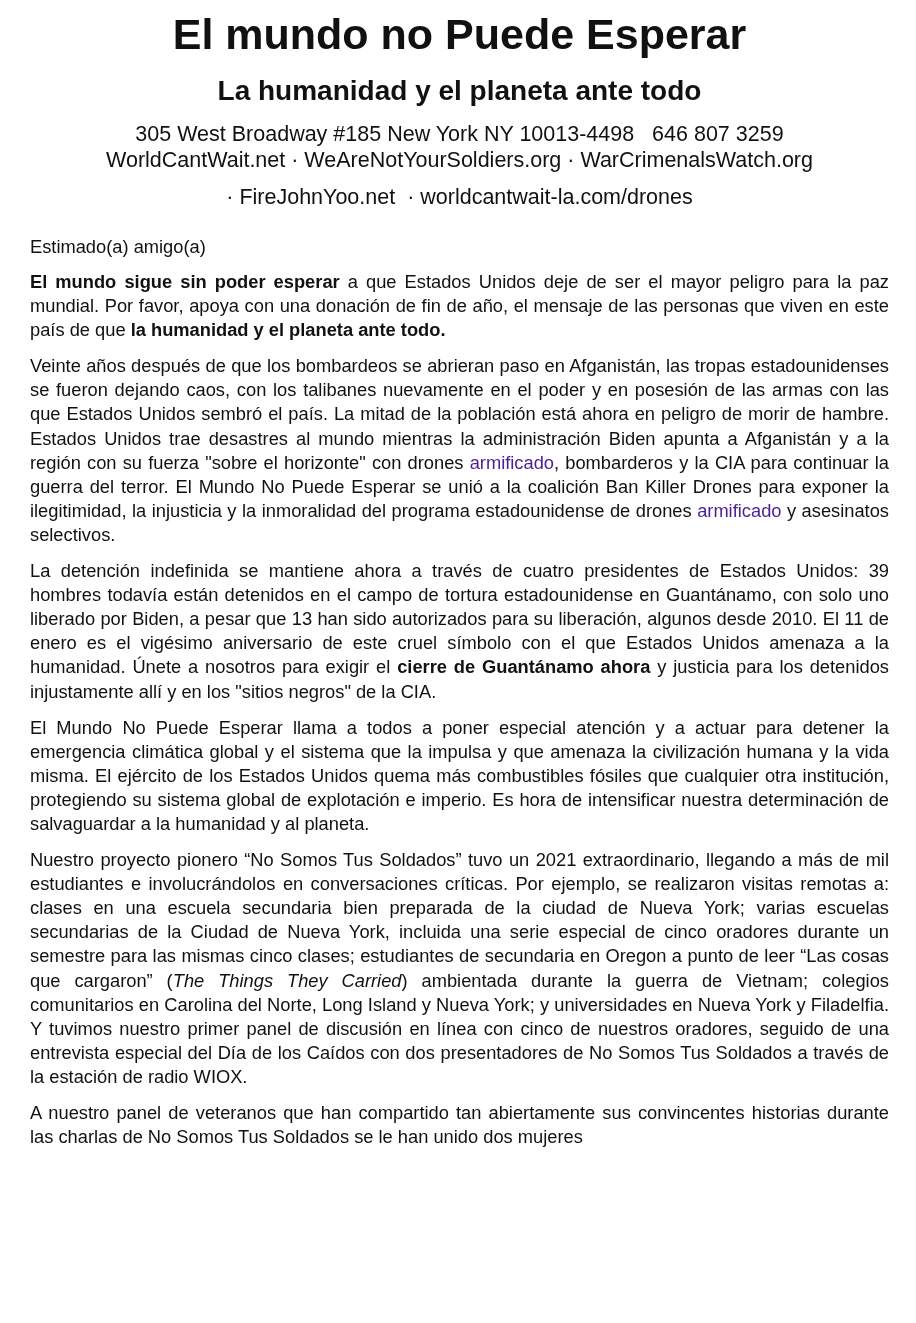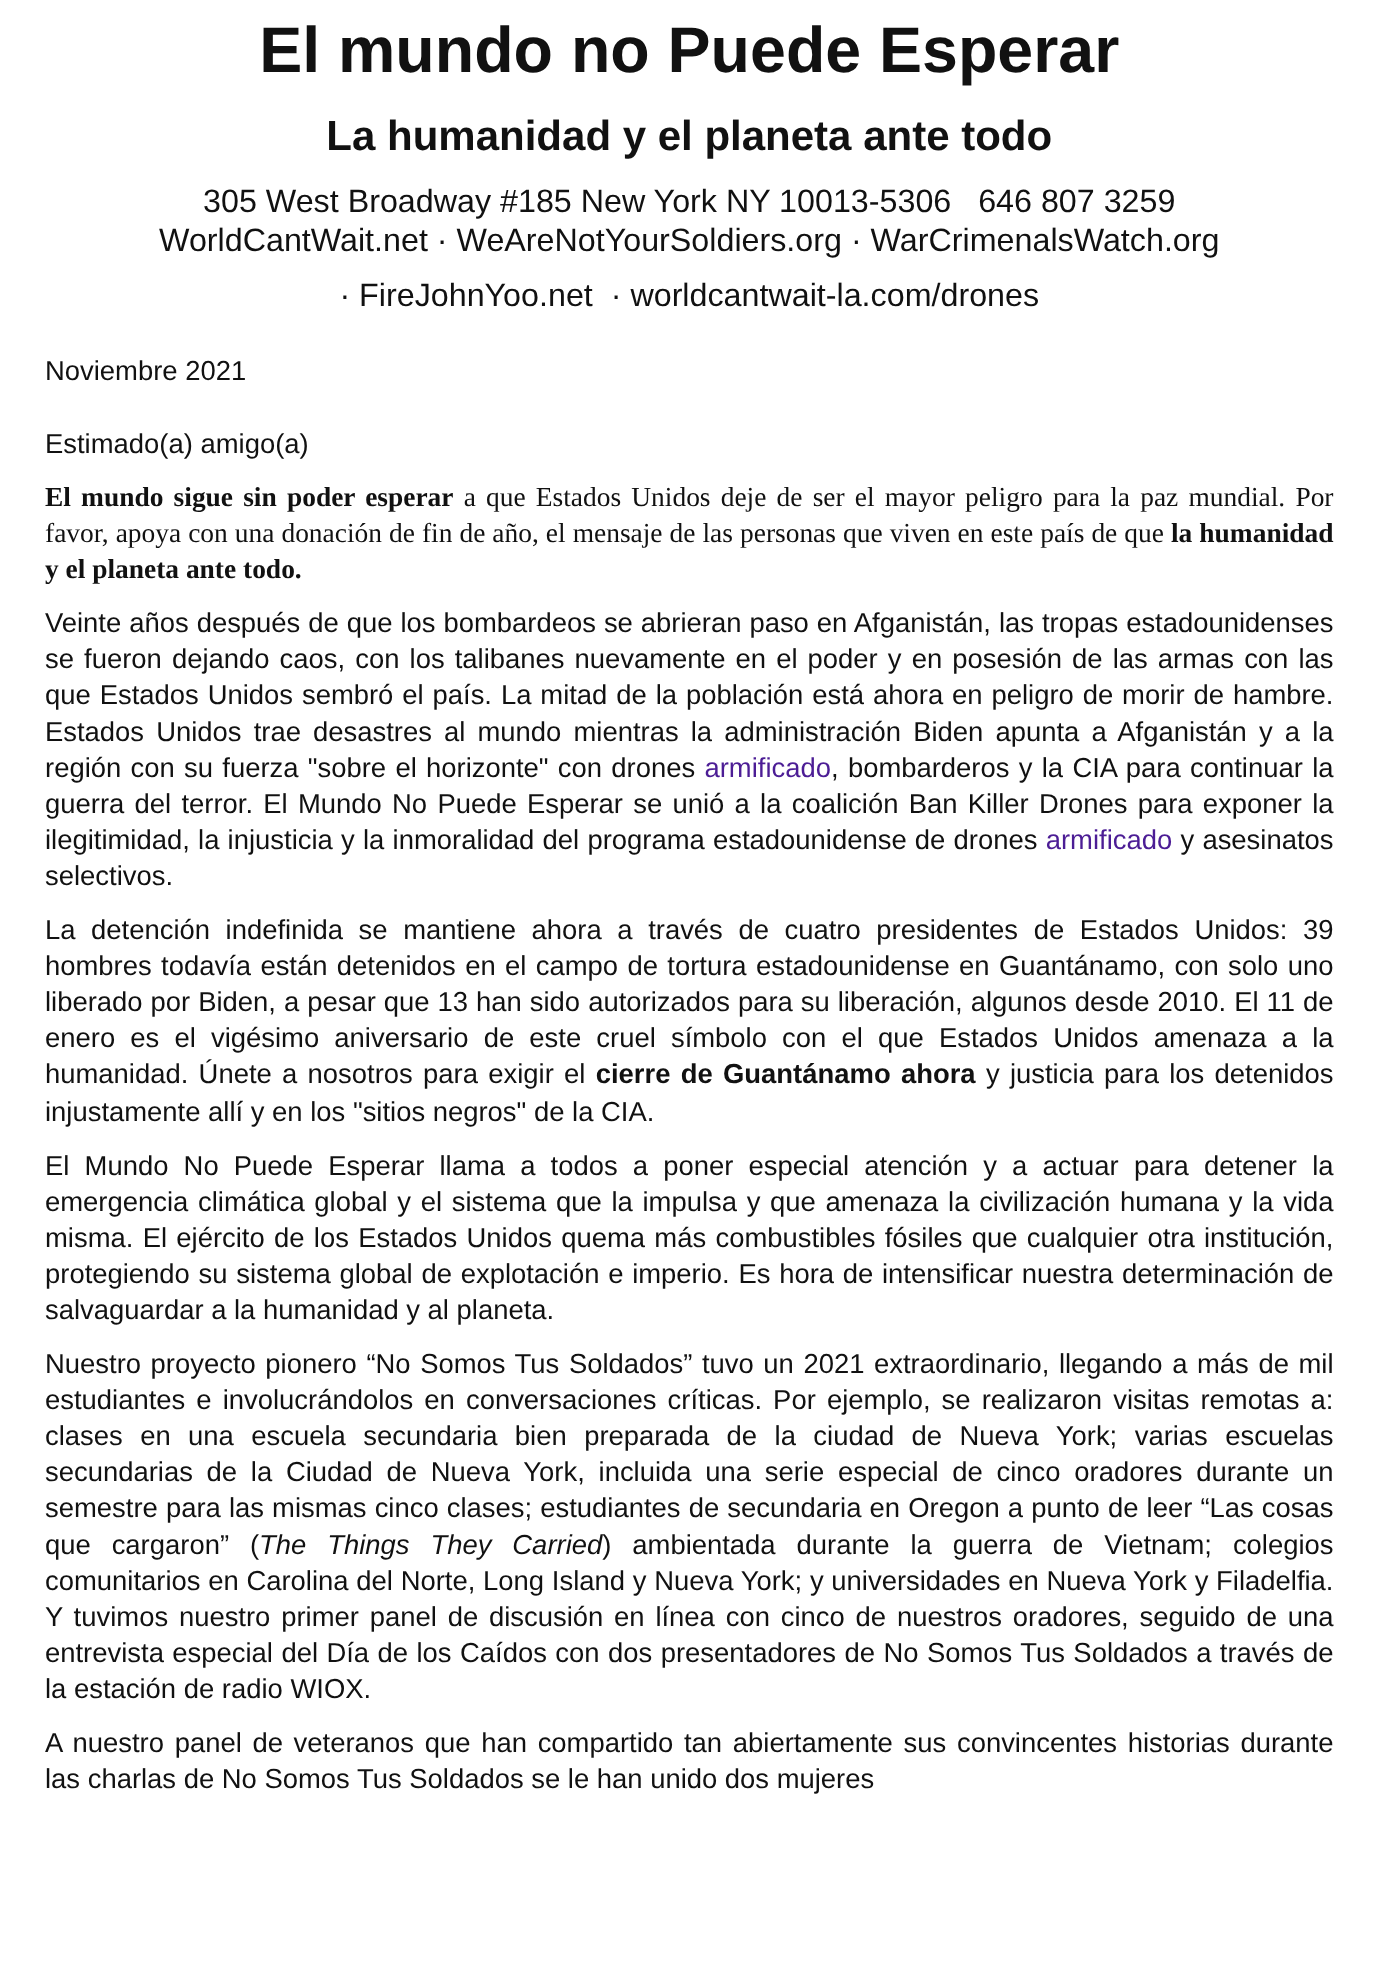--- a/index.html
+++ b/index.html
@@ -20,38 +20,37 @@
     }
     .addr { font-size: 21.5px; line-height: 26px; margin-top: 4px; }
     .links1 { font-size: 21.5px; line-height: 26px; }
     .links2 { font-size: 21.5px; line-height: 26px; margin-top: 11px; }
     .date { font-size: 18.3px; line-height: 24px; margin-top: 25px; }
     .greet { font-size: 18.3px; line-height: 24px; margin-top: 25px; }
     p.body {
       font-size: 18.3px; line-height: 24.1px; margin: 12px 0 0 0;
       text-align: justify;
     }
-    p.body.first { margin-top: 11px; font-family: Liberation Serif, serif; }
+    p.body.first { margin-top: 11px; }
     .b { font-weight: bold; }
     .i { font-style: italic; }
     .muted { color: #4c1d95; }
   </style>
 </head>
 <body>
 
 <div class="page">
   <div class="header">
     <h1 class="title">El mundo no Puede Esperar</h1>
     <h2 class="subtitle">La humanidad y el planeta ante todo</h2>
-    <div class="addr"><span style="white-space:pre;">305 West Broadway #185 New York NY 10013-5306   646 807 3259</span></div>
+    <div class="addr"><span style="white-space:pre;">305 West Broadway #185 New York NY 10013-4498   646 807 3259</span></div>
     <div class="links1">WorldCantWait.net · WeAreNotYourSoldiers.org · WarCrimenalsWatch.org</div>
     <div class="links2" style="white-space:pre;">· FireJohnYoo.net  · worldcantwait-la.com/drones</div>
   </div>
 
-  <div class="date">Noviembre 2021</div>
   <div class="greet">Estimado(a) amigo(a)</div>
 
   <p class="body first"><span class="b">El mundo sigue sin poder esperar</span><span> a que Estados Unidos deje de ser el mayor peligro para la paz mundial. Por favor, apoya con una donación de fin de año, el mensaje de las personas que viven en este país de que </span><span class="b">la humanidad y el planeta ante todo.</span></p>
 
   <p class="body"><span>Veinte años después de que los bombardeos se abrieran paso en Afganistán, las tropas estadounidenses se fueron dejando caos, con los talibanes nuevamente en el poder y en posesión de las armas con las que Estados Unidos sembró el país. La mitad de la población está ahora en peligro de morir de hambre. Estados Unidos trae desastres al mundo mientras la administración Biden apunta a Afganistán y a la región con su fuerza "sobre el horizonte" con drones </span><span class="muted">armificado</span><span>, bombarderos y la CIA para continuar la guerra del terror. El Mundo No Puede Esperar se unió a la coalición Ban Killer Drones para exponer la ilegitimidad, la injusticia y la inmoralidad del programa estadounidense de drones </span><span class="muted">armificado</span><span> y asesinatos selectivos.</span></p>
 
   <p class="body"><span>La detención indefinida se mantiene ahora a través de cuatro presidentes de Estados Unidos: 39 hombres todavía están detenidos en el campo de tortura estadounidense en Guantánamo, con solo uno liberado por Biden, a pesar que 13 han sido autorizados para su liberación, algunos desde 2010. El 11 de enero es el vigésimo aniversario de este cruel símbolo con el que Estados Unidos amenaza a la humanidad. Únete a nosotros para exigir el </span><span class="b">cierre de Guantánamo ahora</span><span> y justicia para los detenidos injustamente allí y en los "sitios negros" de la CIA.</span></p>
 
   <p class="body"><span>El Mundo No Puede Esperar llama a todos a poner especial atención y a actuar  para detener la emergencia climática global y el sistema que la impulsa y que amenaza la civilización humana y la vida misma. El ejército de los Estados Unidos quema más combustibles fósiles que cualquier otra institución, protegiendo su sistema global de explotación e imperio. Es hora de intensificar nuestra determinación de salvaguardar a la humanidad y al planeta.</span></p>
 

